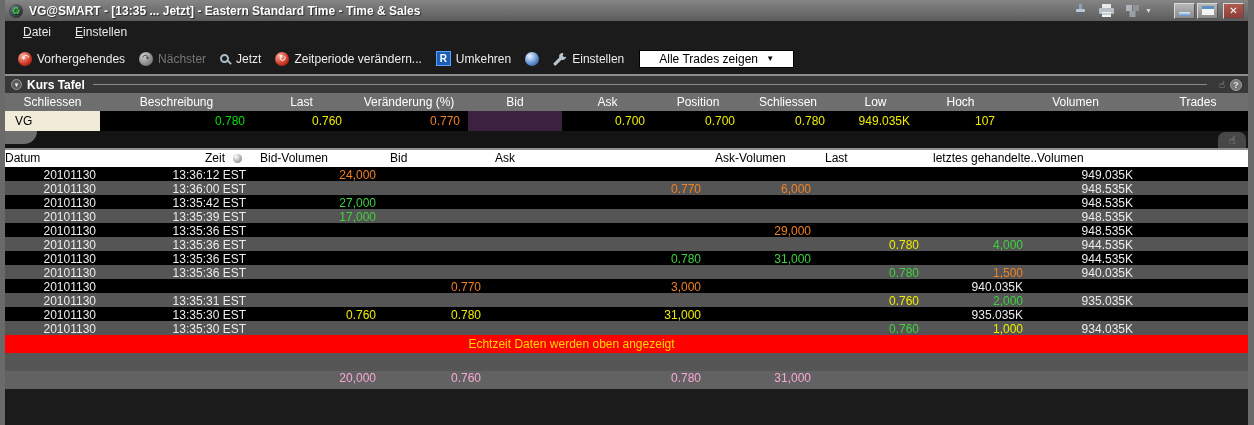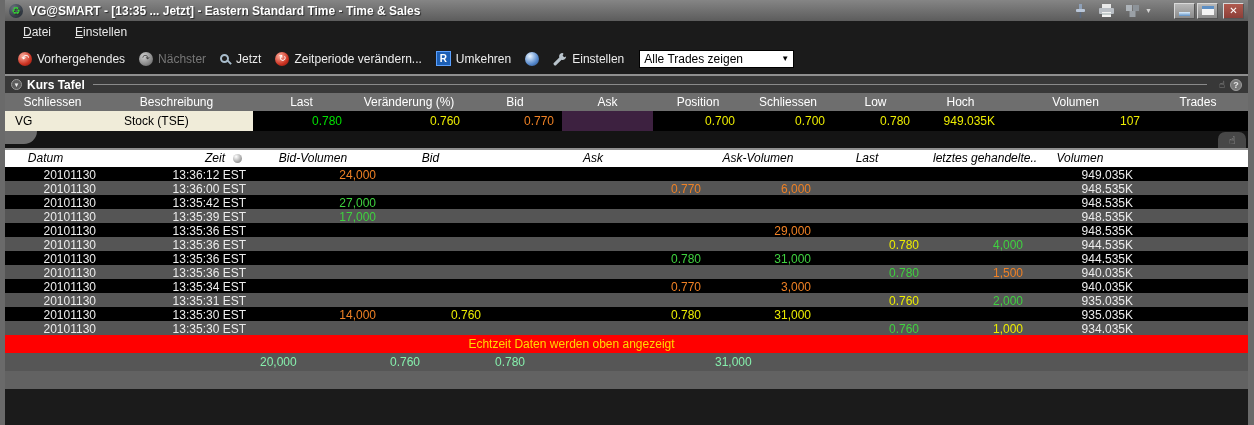--- a/index.html
+++ b/index.html
@@ -30,21 +30,21 @@
   .toolbar { height:33px; background:#1b1b1b; border-bottom:2px solid #8f8f8f; display:flex; align-items:center; padding-left:6px; color:#ececec; }
   .tool-btn { display:flex; align-items:center; gap:5px; padding:3px 7px; white-space:nowrap; }
   .tool-btn.disabled { color:#777; }
   .sphere { width:14px; height:14px; border-radius:50%; display:inline-flex; align-items:center; justify-content:center; font-size:9px; line-height:1; flex:none; }
   .sphere.red { background:radial-gradient(circle at 35% 30%,#ffb0a0,#cc3322 60%,#7c120c); color:#fff; }
   .sphere.gray { background:radial-gradient(circle at 35% 30%,#cfcfcf,#8a8a8a 60%,#555); color:#444; }
   .sphere.blue { background:radial-gradient(circle at 35% 30%,#e8f4ff,#5588cc 60%,#224477); color:#fff; }
   .mag { width:9px; height:9px; border:2px solid #a8bccb; border-radius:50%; position:relative; display:inline-block; flex:none; margin-right:2px; }
   .mag::after { content:""; position:absolute; width:6px; height:2px; background:#a8bccb; transform:rotate(45deg); right:-5px; bottom:-2px; }
   .rbox { width:15px; height:15px; background:#1d5fb4; border:1px solid #5aa0ff; color:#fff; font-weight:bold; font-size:10px; display:inline-flex; align-items:center; justify-content:center; flex:none; }
-  .filter-select { margin-left:8px; width:155px; height:18px; background:#fff; color:#000; border:1px solid #000; display:flex; align-items:center; padding:0 4px; }
+  .filter-select { margin-left:8px; width:155px; height:18px; background:#fff; color:#000; border:1px solid #000; display:flex; align-items:center; padding:0 19px; }
   .filter-select .sel-text { flex:1; white-space:nowrap; overflow:hidden; }
   .filter-select .sel-arrow { font-size:8px; color:#000; }
 
   
   .kurs-section { background:#383838; }
   .kurs-head { height:17px; display:flex; align-items:center; padding:0 6px; color:#fff; font-weight:bold; }
   .collapse-icon { width:11px; height:11px; border-radius:50%; background:#5c5c5c; border:1px solid #999; color:#eee; font-size:6px; display:inline-flex; align-items:center; justify-content:center; margin-right:5px; flex:none; }
   .kurs-title { margin-right:8px; white-space:nowrap; }
   .kurs-rule { flex:1; height:0; border-top:1px solid #8a8a8a; margin-right:8px; }
   .mini-icon { color:#b9b9b9; font-size:10px; font-weight:normal; margin-left:4px; }
@@ -64,34 +64,34 @@
   .kcell.yell { color:#eded00; }
 
   
   .band { height:17px; background:#141414; position:relative; }
   .band-tab-left { position:absolute; left:0; top:0; width:32px; height:13px; background:#6e6e6e; border-bottom-right-radius:14px; }
   .band-tab-right { position:absolute; right:2px; bottom:0; width:28px; height:16px; background:#474747; border-radius:7px 7px 0 0; color:#b5b5b5; font-size:11px; text-align:center; line-height:16px; }
 
   
   .tgrid { display:grid; grid-template-columns:105px 150px 130px 105px 220px 110px 108px 104px 110px 1fr; }
   .thead { height:19px; background:#fff; color:#000; border-top:2px solid #8f8f8f; align-items:center; }
-  .thead .hcell { text-align:center; padding-right:24px; white-space:nowrap; overflow:hidden; line-height:17px;font-style:italic; }
+  .thead .hcell { text-align:left; padding-right:24px; white-space:nowrap; overflow:hidden; line-height:17px; }
   .thead .hcell.with-icon { display:flex; align-items:center; justify-content:flex-end; gap:8px; padding-right:18px; }
   .sort-sphere { width:9px; height:9px; border-radius:50%; background:radial-gradient(circle at 35% 30%,#fff,#9a9a9a 70%,#777); display:inline-block; flex:none; }
   .trow { height:14px; color:#ececec; align-items:center; }
   .trow:nth-child(odd)  { background:#000; }
   .trow:nth-child(even) { background:#555; }
   .trow .cell { height:17px; line-height:17px; text-align:right; padding-right:14px; white-space:nowrap; }
   .cell[data-color="orange"] { color:#ef8125; }
   .cell[data-color="green"]  { color:#3fd23f; }
   .cell[data-color="yellow"] { color:#eded00; }
 
   .notice-row { height:18px; background:#f00; color:#ffd800; text-align:center; line-height:18px; padding-right:110px; white-space:nowrap; }
   .summary-row { height:18px; background:#565656; align-items:center; }
-  .summary-row .cell { height:18px; line-height:18px; text-align:left; padding-right:14px; color:#86efac; }
+  .summary-row .cell { height:18px; line-height:18px; text-align:right; padding-right:14px; color:#f9a8d4;margin-top:16px; }
   .bottom-space { height:18px; background:#626262; }
 </style>
 </head>
 <body>
 
 <div class="window">
 
   <div class="titlebar">
     <span class="app-icon">♻</span>
     <span class="title-text">VG@SMART - [13:35 ... Jetzt] - Eastern Standard Time - Time &amp; Sales</span>
@@ -189,21 +189,20 @@
       <span class="kcell">Ask</span>
       <span class="kcell">Position</span>
       <span class="kcell">Schliessen</span>
       <span class="kcell">Low</span>
       <span class="kcell">Hoch</span>
       <span class="kcell">Volumen</span>
       <span class="kcell">Trades</span>
     </div>
     <div class="kurs-grid kurs-row">
       <span class="kcell cream">VG</span>
-      <span class="kcell cream2">Stock (TSE)</span>
       <span class="kcell lastv">0.780</span>
       <span class="kcell bidv">0.760</span>
       <span class="kcell askv">0.770</span>
       <span class="kcell pos"></span>
       <span class="kcell yell">0.700</span>
       <span class="kcell yell">0.700</span>
       <span class="kcell yell">0.780</span>
       <span class="kcell yell">949.035K</span>
       <span class="kcell yell">107</span>
     </div>
@@ -322,21 +321,20 @@
           <span class="cell"></span>
           <span class="cell"></span>
           <span class="cell"></span>
           <span class="cell" data-color="green">0.780</span>
           <span class="cell" data-color="orange">1,500</span>
           <span class="cell">940.035K</span>
           <span class="cell"></span>
         </div>
         <div class="tgrid trow">
           <span class="cell">20101130</span>
-          <span class="cell">13:35:34 EST</span>
           <span class="cell"></span>
           <span class="cell"></span>
           <span class="cell" data-color="orange">0.770</span>
           <span class="cell" data-color="orange">3,000</span>
           <span class="cell"></span>
           <span class="cell"></span>
           <span class="cell">940.035K</span>
           <span class="cell"></span>
         </div>
         <div class="tgrid trow">
@@ -347,21 +345,20 @@
           <span class="cell"></span>
           <span class="cell"></span>
           <span class="cell" data-color="yellow">0.760</span>
           <span class="cell" data-color="green">2,000</span>
           <span class="cell">935.035K</span>
           <span class="cell"></span>
         </div>
         <div class="tgrid trow">
           <span class="cell">20101130</span>
           <span class="cell">13:35:30 EST</span>
-          <span class="cell" data-color="orange">14,000</span>
           <span class="cell" data-color="yellow">0.760</span>
           <span class="cell" data-color="yellow">0.780</span>
           <span class="cell" data-color="yellow">31,000</span>
           <span class="cell"></span>
           <span class="cell"></span>
           <span class="cell">935.035K</span>
           <span class="cell"></span>
         </div>
         <div class="tgrid trow">
           <span class="cell">20101130</span>

